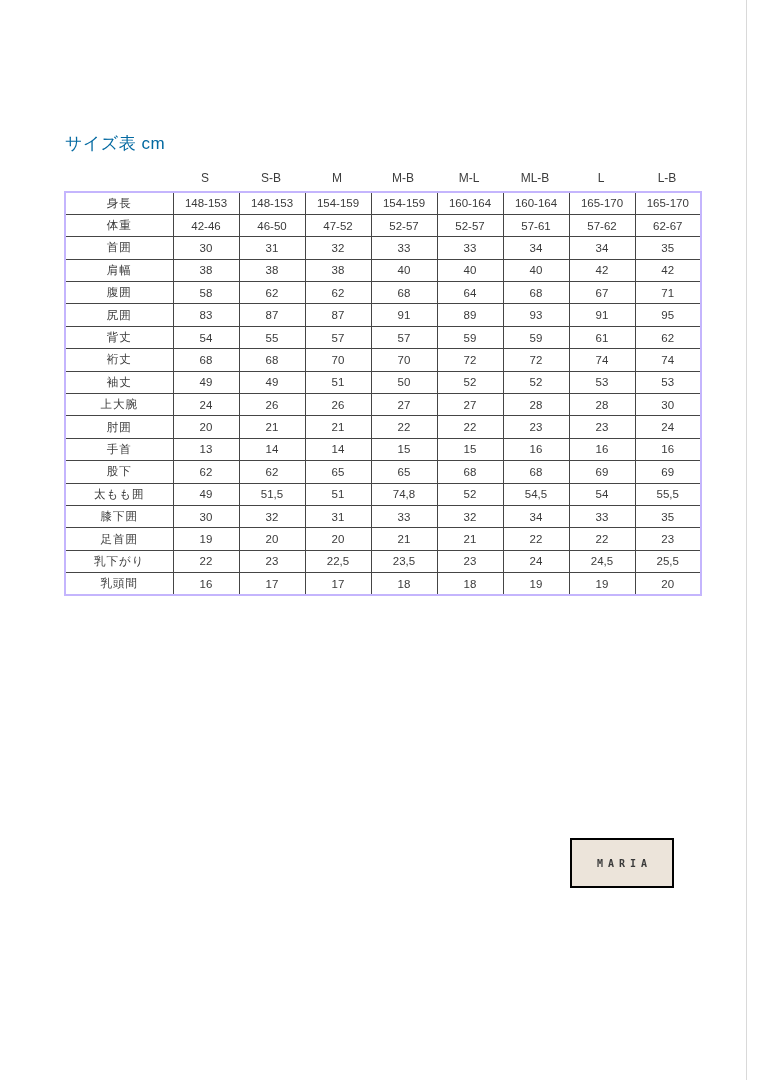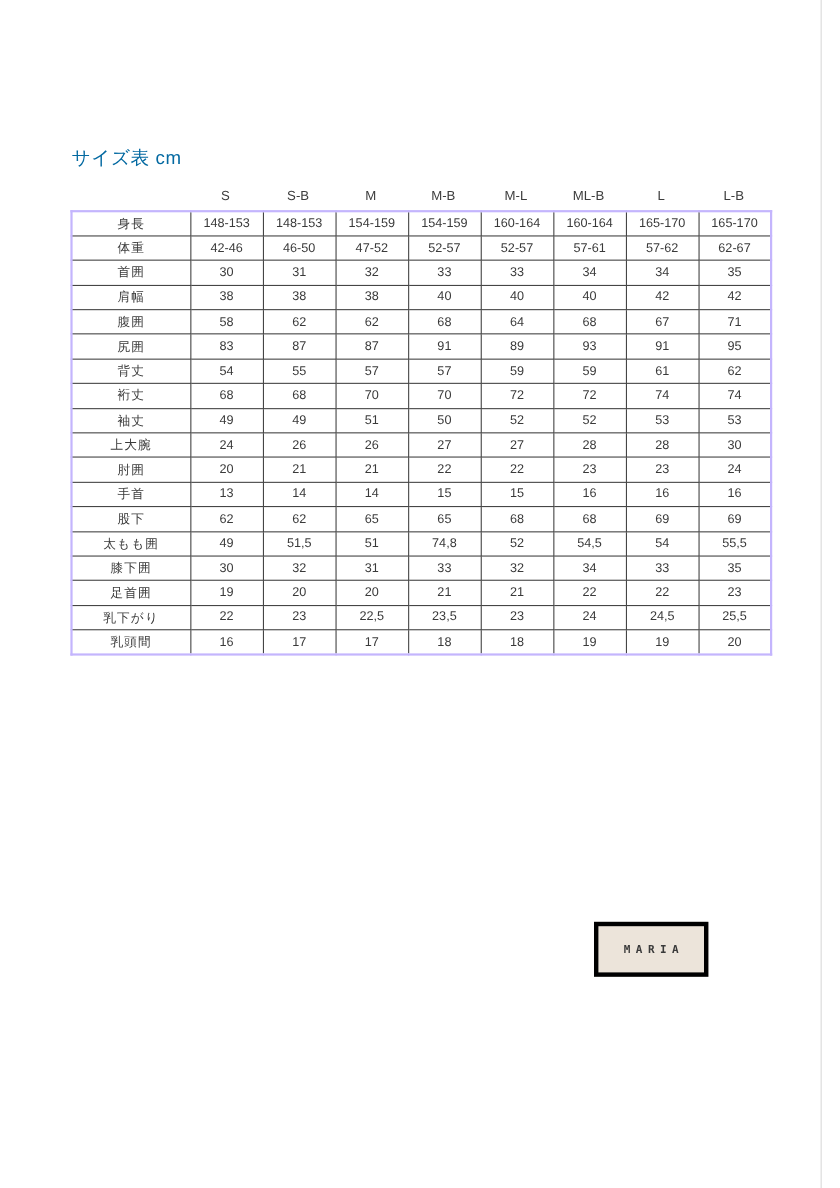--- a/index.html
+++ b/index.html
@@ -50,24 +50,24 @@
     font-size: 11.5px;
     color: #3a3a3a;
     padding: 0;
   }
   .size-table { border: 2px solid #c4b5fd; }
   .size-table td.label-cell { width: 108px; font-size: 11.5px; letter-spacing: 1px; }
   .size-table td.value-cell { width: 66px; }
 
   
   .brand-logo {
-    position: absolute; left: 540px; top: 838px;
+    position: absolute; left: 570px; top: 838px;
     width: 104px; height: 50px;
     background: #ece4da;
-    border: 4px solid #000000;
+    border: 2px solid #000000;
     display: flex; align-items: center; justify-content: center;
   }
   .brand-logo span {
     font-family: "DejaVu Sans Mono", "Liberation Mono", monospace;
     font-size: 10px; font-weight: bold;
     letter-spacing: 5px; text-indent: 5px;
     color: #3a3a3a;
   }
 </style>
 </head>

